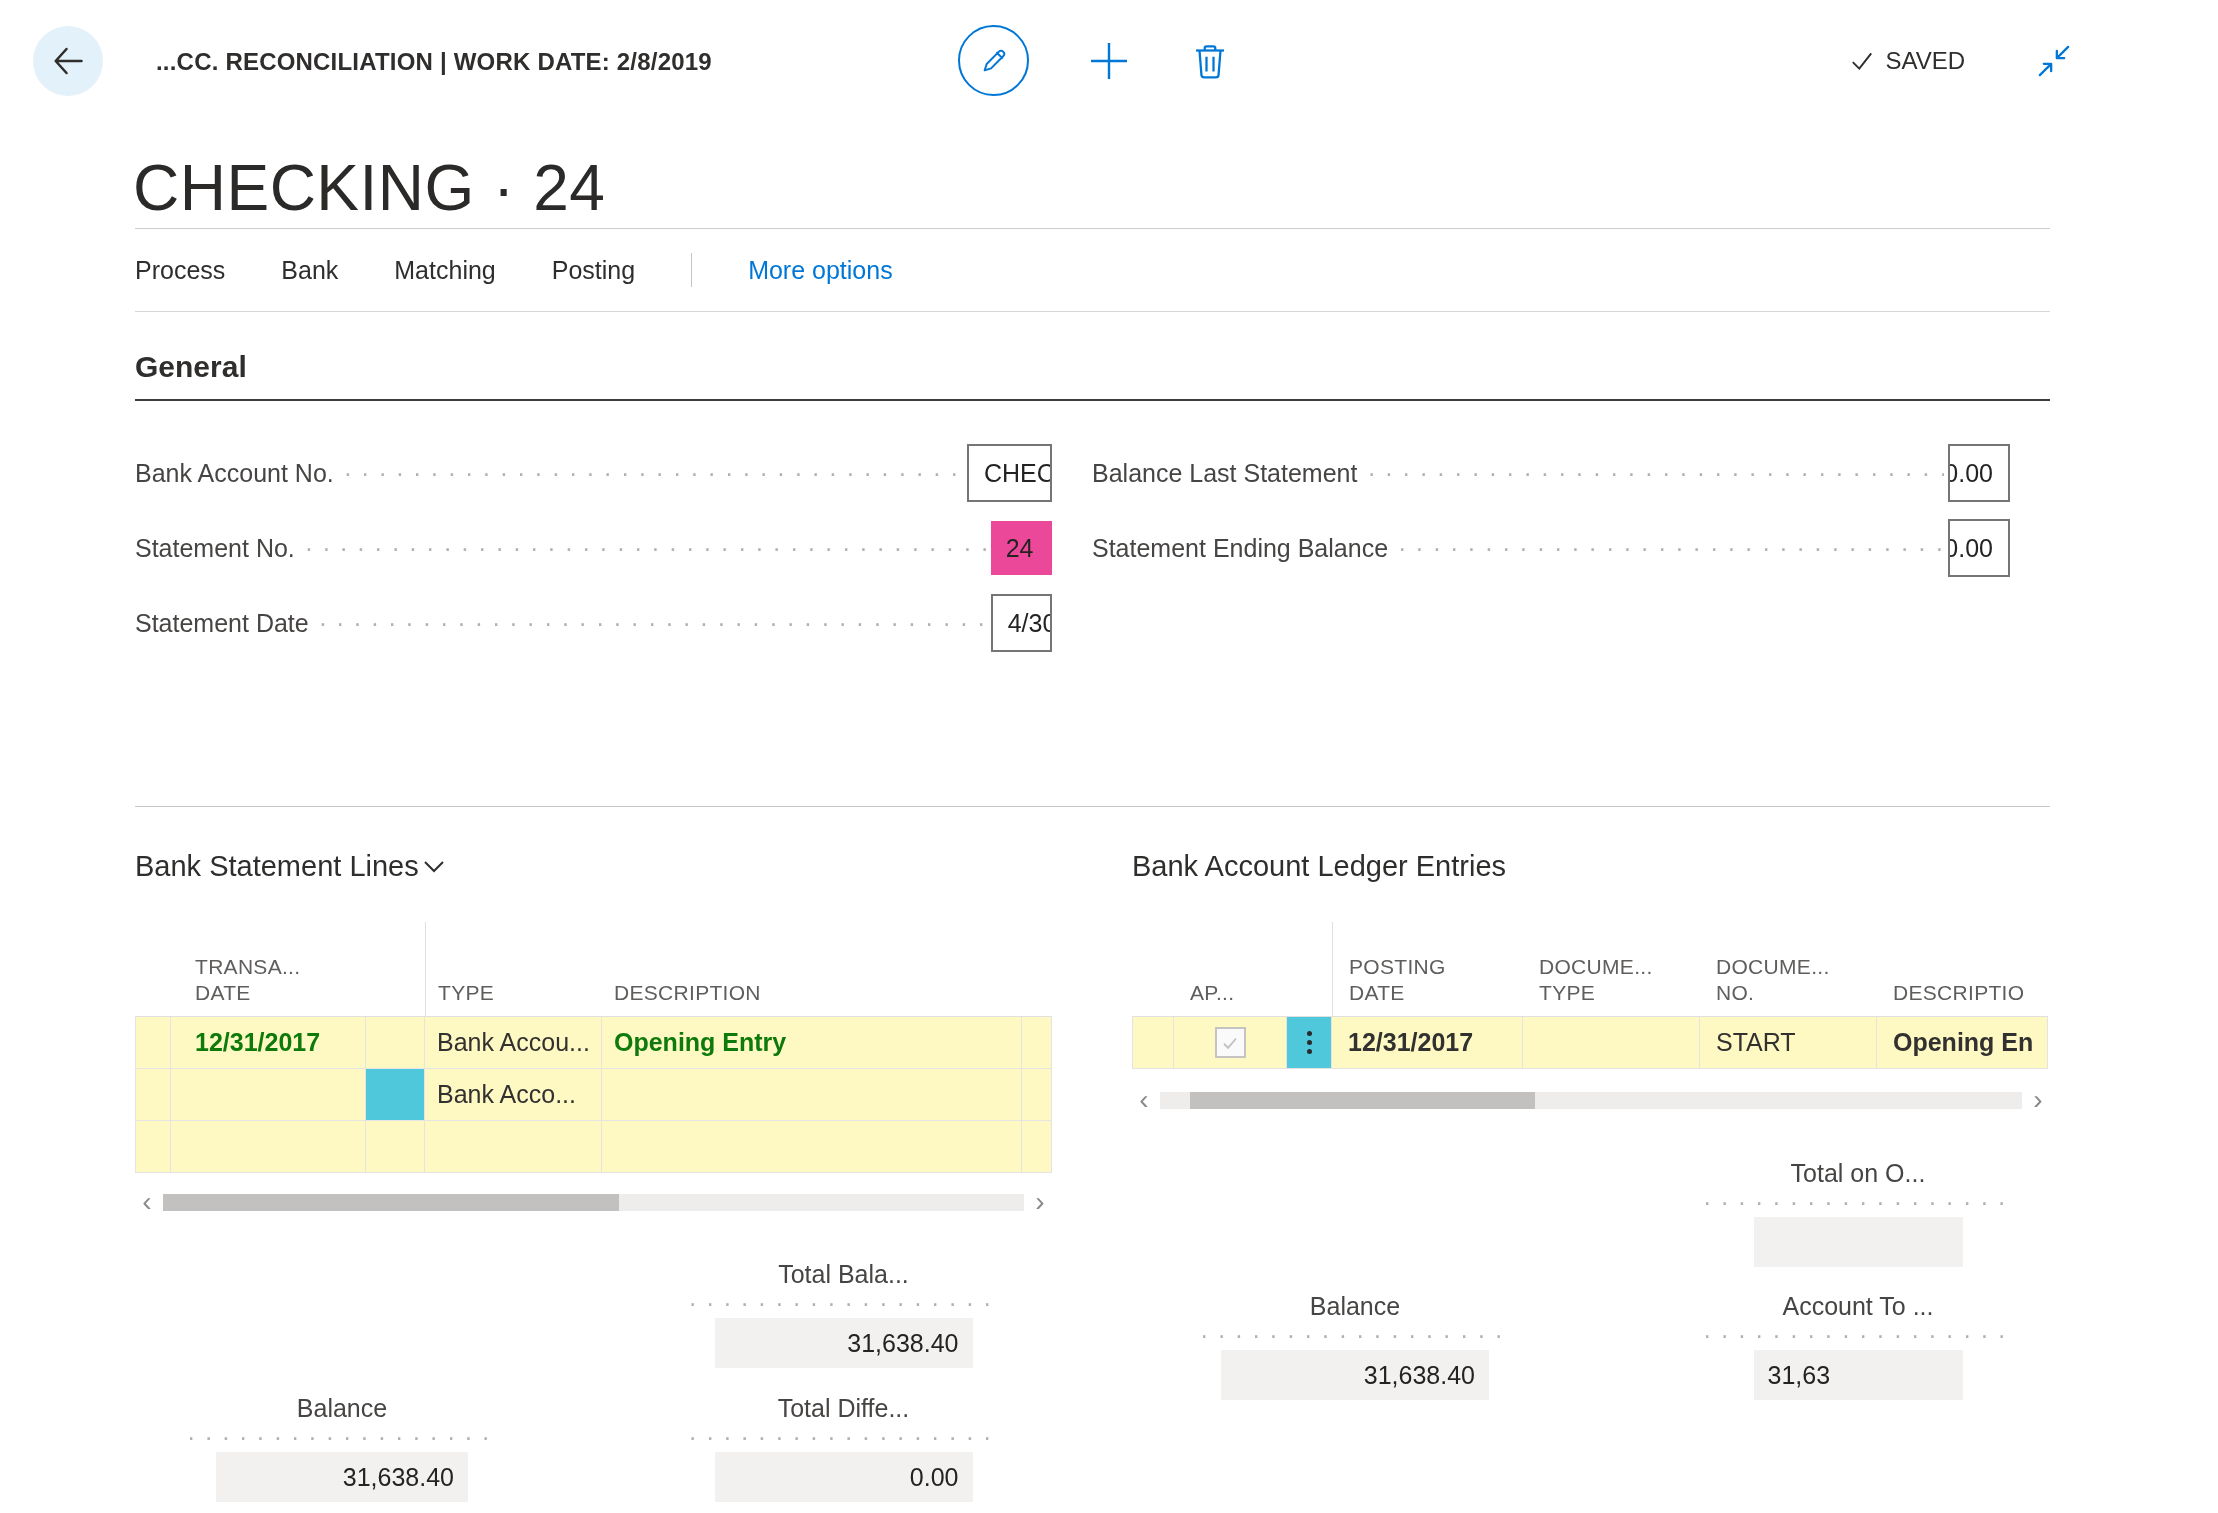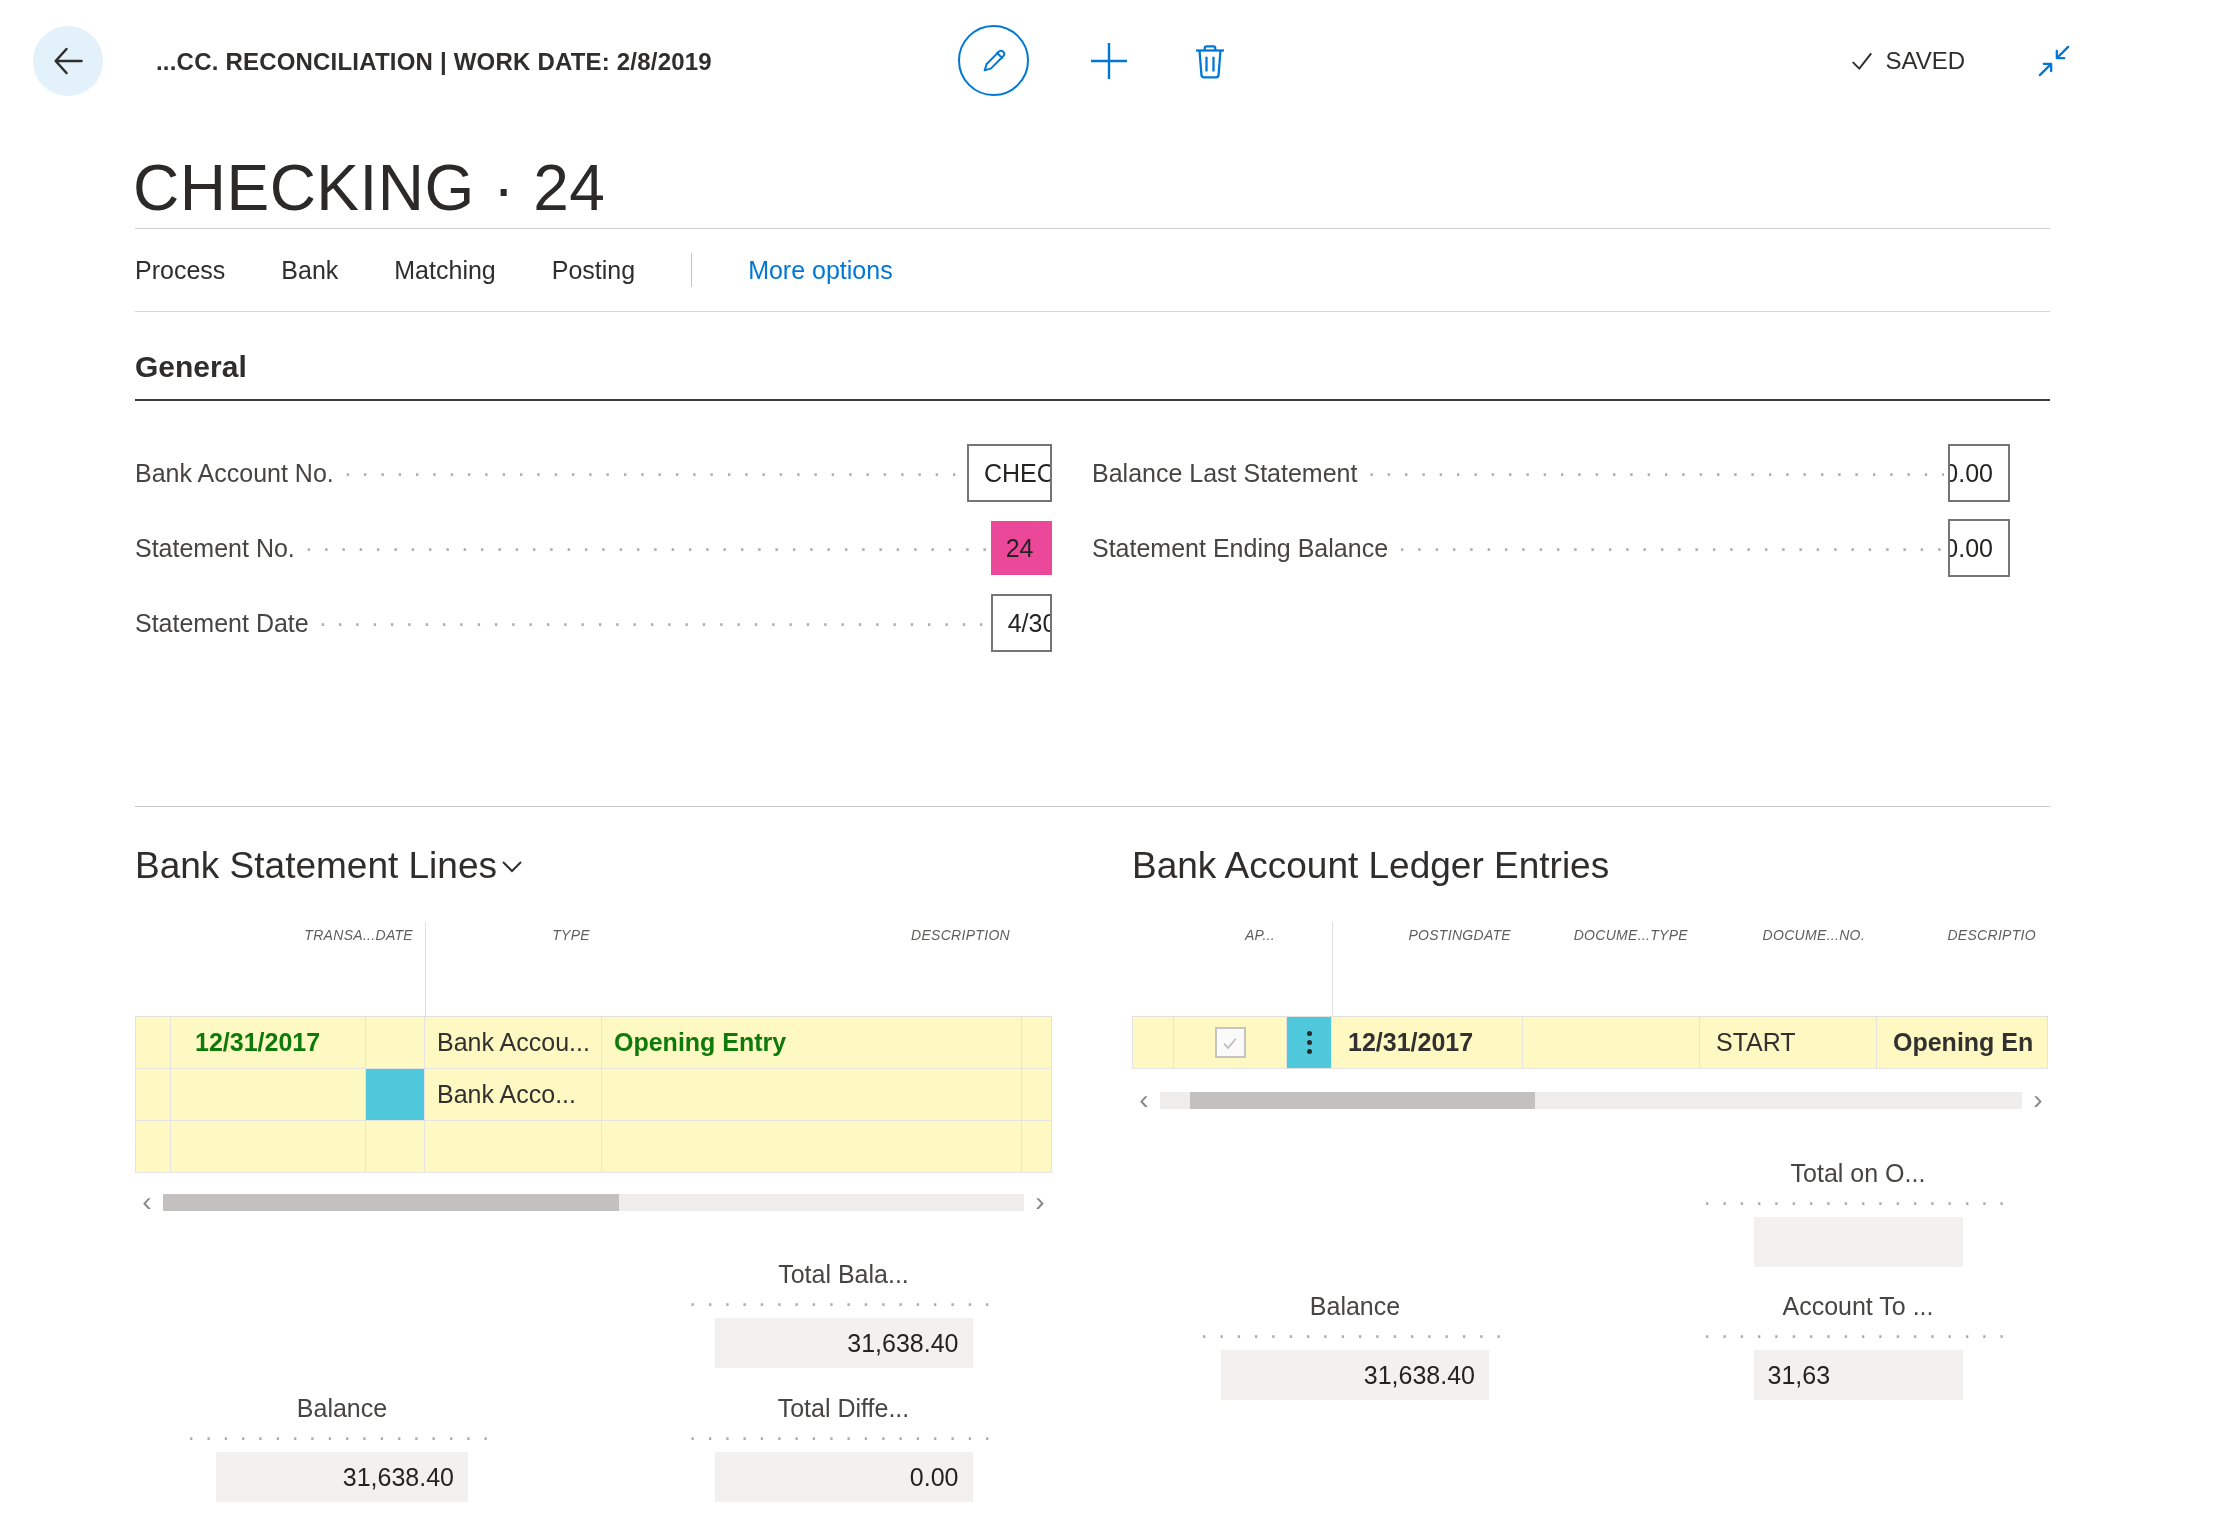--- a/index.html
+++ b/index.html
@@ -45,28 +45,28 @@
   .finput{flex:1;height:54px;border:2px solid #757575;background:#fff;display:flex;
     align-items:center;padding:0 15px;font-size:25px;color:#242322;white-space:nowrap;overflow:hidden;}
   .finput.disabled{border:none;background:#ec4899;}
   .finput.num{justify-content:flex-end;}
 
   .section-divider{position:absolute;left:135px;width:1915px;top:806px;border-top:1px solid #c9c7c5;}
 
   
   .panel-left{position:absolute;left:135px;top:848px;width:917px;}
   .panel-right{position:absolute;left:1132px;top:848px;width:918px;}
-  .panel-title{display:flex;align-items:center;gap:4px;font-size:37px;color:#2f2e2d;height:36px;white-space:nowrap;}
+  .panel-title{display:flex;align-items:center;gap:4px;font-size:29px;color:#2f2e2d;height:36px;white-space:nowrap;}
 
   .grid{margin-top:38px;display:grid;}
   .bsl{grid-template-columns:36px 195px 59px 177px 420px 30px;}
   .bal{grid-template-columns:42px 113px 45px 191px 177px 177px 171px;}
-  .h{height:84px;display:flex;flex-direction:row;justify-content:flex-end;
-    padding:0 12px 10px;font-size:14px;color:#605e5c;line-height:26px;letter-spacing:.3px;
-    border-bottom:1px solid #e2e0de;white-space:nowrap;overflow:hidden;font-style:italic;}
+  .h{height:84px;display:flex;flex-direction:column;justify-content:flex-end;
+    padding:0 12px 10px;font-size:21px;color:#605e5c;line-height:26px;letter-spacing:.3px;
+    border-bottom:1px solid #e2e0de;white-space:nowrap;overflow:hidden;}
   .h.date{grid-column:2/4;padding-left:24px;}
   .h.vline{border-left:1px solid #e2e0de;}
   .bal .h{padding-left:16px;}
   .c{height:51px;display:flex;align-items:center;padding:0 12px;font-size:25px;
     border-right:1px solid #e6e4e2;border-bottom:1px solid #e6e4e2;
     white-space:nowrap;overflow:hidden;background:#fef9c3;}
   .bal .c{padding:0 16px;}
   .c.first{border-left:1px solid #e6e4e2;}
   .c.datec{padding-left:24px;}
   .c.teal{background:var(--teal);}

